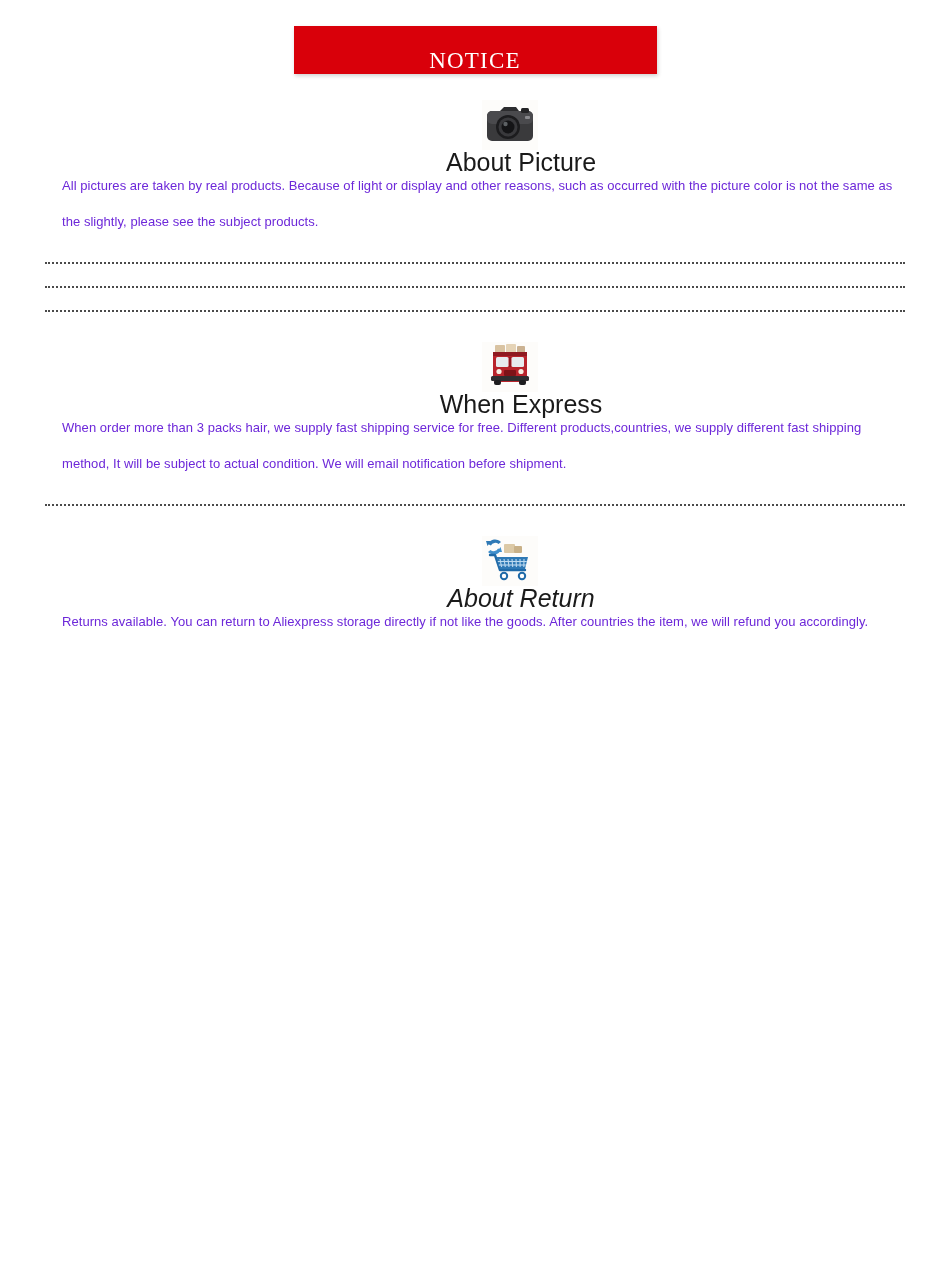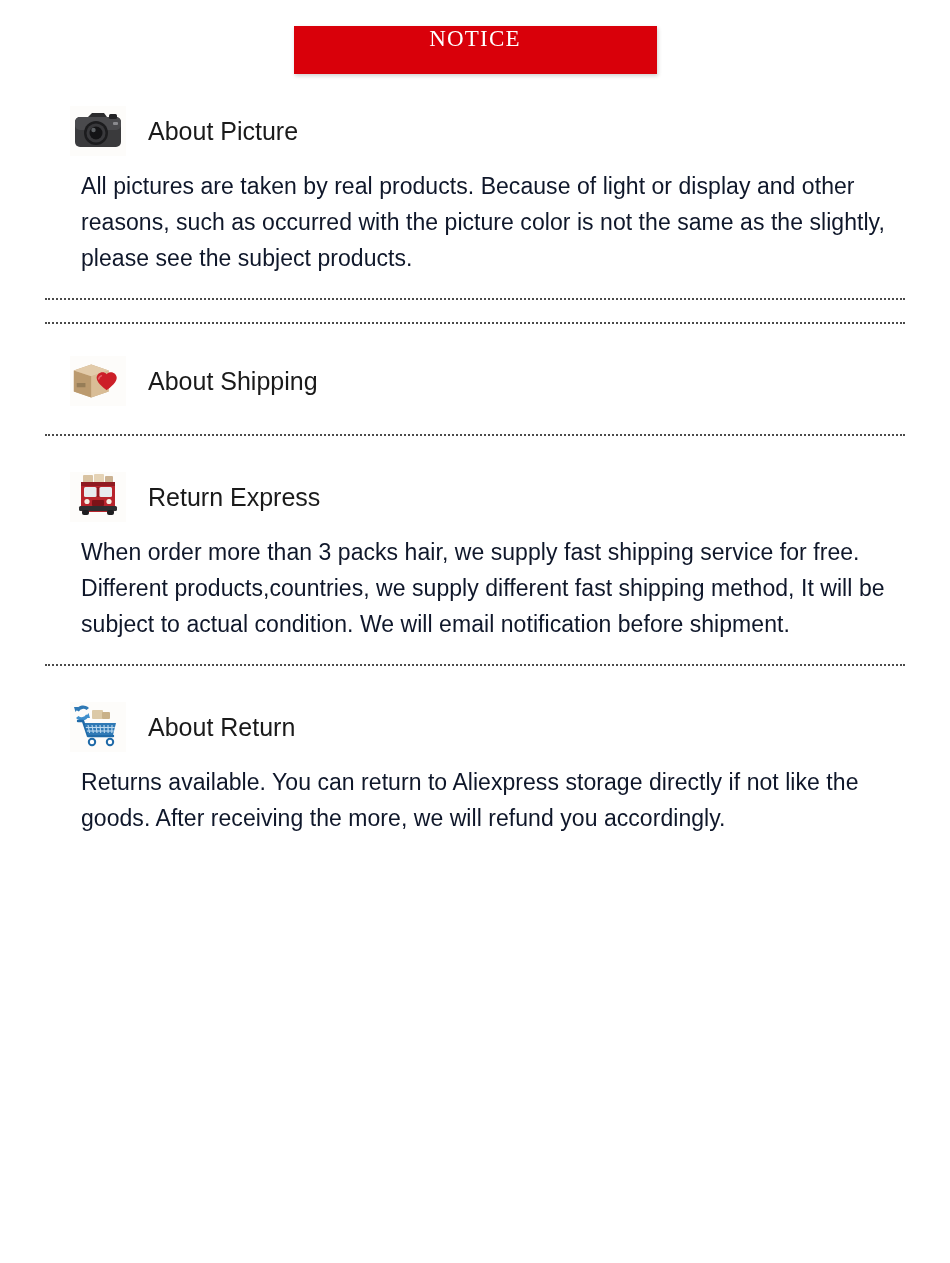--- a/index.html
+++ b/index.html
@@ -23,21 +23,21 @@
     padding-top: 26px;
     display: flex;
     justify-content: center;
   }
   .notice-banner {
     width: 363px;
     height: 48px;
     background: #d9000a;
     color: #ffffff;
     display: flex;
-    align-items: flex-start;
+    align-items: flex-end;
     justify-content: center;
     font-family: "Liberation Serif", serif;
     font-size: 23px;
     letter-spacing: 1.2px;
     box-shadow: 1px 2px 4px rgba(0,0,0,0.18);
   }
 
   
   .sections {
     padding: 0;
@@ -45,20 +45,21 @@
   }
   .section {
     padding: 0;
   }
   .section-head {
     display: flex;
     align-items: center;
     padding-left: 70px;
     height: 62px;
     margin-top: 26px;
+    flex-direction: column;
   }
   .icon-box {
     width: 56px;
     height: 50px;
     background: #fdfcfa;
     display: flex;
     align-items: center;
     justify-content: center;
     flex: 0 0 auto;
     position: relative;
@@ -66,35 +67,35 @@
   .icon-box svg { display: block; }
   .section-title {
     font-size: 25px;
     font-weight: 400;
     color: #1a1a1a;
     margin-left: 22px;
     line-height: 1;
     white-space: nowrap;
   }
   .section-body {
-    padding-left: 81px;
+    padding-left: 62px;
     padding-right: 44px;
-    font-size: 23px;
+    font-size: 13px;
     line-height: 36px;
-    color: #0f172a;
+    color: #6d28d9;
     letter-spacing: 0.05px;
     padding-top: 6px;
   }
   .divider {
     margin: 22px 45px 0 45px;
     border-top: 2px dotted #4a4a4a;
     height: 0;
   }
   .s-express .section-head { margin-top: 30px; }
-  .s-return  .section-head { margin-top: 30px; }
+  .s-return  .section-head { margin-top: 30px; font-style: italic; }
 </style>
 </head>
 <body>
 
 <div class="banner-wrap">
   <div class="notice-banner">
     <span>NOTICE</span>
   </div>
 </div>
 
@@ -119,35 +120,20 @@
     </div>
     <div class="section-body">All pictures are taken by real products. Because of light or display and other reasons, such as occurred with the picture color is not the same as the slightly, please see the subject products.</div>
     <div class="divider"></div>
   </div>
 
   <div class="section s-real">
     <div class="divider"></div>
   </div>
 
   <div class="section s-ship">
-    <div class="section-head">
-      <div class="icon-box">
-        <svg width="58" height="46" viewBox="0 0 58 46" aria-hidden="true">
-          <path d="M4 12 L22 6 L40 12 L40 34 L22 40 L4 34 Z" fill="#cbab81"></path>
-          <path d="M4 12 L22 18 L22 40 L4 34 Z" fill="#bb9a6e"></path>
-          <path d="M22 18 L40 12 L40 34 L22 40 Z" fill="#d9bd96"></path>
-          <path d="M4 12 L22 6 L40 12 L22 18 Z" fill="#e2cbaa"></path>
-          <rect x="7" y="24" width="9" height="5" fill="#8c7category" opacity="0"></rect>
-          <rect x="7" y="25" width="9" height="4.5" rx="0.6" fill="#8a7350" opacity="0.75"></rect>
-          <path d="M38 16 c-3.6 -4.2 -10.4 -1.6 -10.4 4 c0 5.6 10.4 12.6 10.4 12.6 s10.4 -7 10.4 -12.6 c0 -5.6 -6.8 -8.2 -10.4 -4 z" fill="#cc1f28"></path>
-          <path d="M32.5 17.5 c-1.6 0.5 -2.6 1.9 -2.8 3.4" stroke="#e8636a" stroke-width="1.6" fill="none" stroke-linecap="round"></path>
-        </svg>
-      </div>
-      <div class="section-title">About Shipping</div>
-    </div>
     <div class="divider"></div>
   </div>
 
   <div class="section s-express">
     <div class="section-head">
       <div class="icon-box">
         <svg width="50" height="48" viewBox="0 0 50 48" aria-hidden="true">
           <rect x="10" y="2" width="10" height="8" rx="1" fill="#d9c3a2"></rect>
           <rect x="21" y="1" width="10" height="9" rx="1" fill="#e5d3b6"></rect>
           <rect x="32" y="3" width="8" height="7" rx="1" fill="#cbb292"></rect>
@@ -157,21 +143,21 @@
           <rect x="26.5" y="14" width="12.5" height="10" rx="1.5" fill="#e7ecef"></rect>
           <rect x="24" y="14" width="2" height="10" fill="#8f1a21"></rect>
           <rect x="19" y="27" width="12" height="6" rx="1" fill="#7c1318"></rect>
           <circle cx="14" cy="28.5" r="2.6" fill="#f5efe2"></circle>
           <circle cx="36" cy="28.5" r="2.6" fill="#f5efe2"></circle>
           <rect x="6" y="33" width="38" height="5" rx="1.5" fill="#2e2e30"></rect>
           <rect x="9" y="37" width="7" height="5" rx="2" fill="#1d1d1f"></rect>
           <rect x="34" y="37" width="7" height="5" rx="2" fill="#1d1d1f"></rect>
         </svg>
       </div>
-      <div class="section-title">Return Express</div>
+      <div class="section-title">When Express</div>
     </div>
     <div class="section-body">When order more than 3 packs hair, we supply fast shipping service for free. Different products,countries, we supply different fast shipping method, It will be subject to actual condition. We will email notification before shipment.</div>
     <div class="divider"></div>
   </div>
 
   <div class="section s-return">
     <div class="section-head">
       <div class="icon-box">
         <svg width="52" height="46" viewBox="0 0 52 46" aria-hidden="true">
           <rect x="20" y="6" width="11" height="9" rx="1" fill="#dcc9a6"></rect>
@@ -192,16 +178,16 @@
             <line x1="40" y1="21" x2="39.8" y2="29"></line>
           </g>
           <line x1="13.8" y1="23.5" x2="42.8" y2="23.5" stroke="#bcd9ef" stroke-width="1.1"></line>
           <line x1="14.8" y1="27" x2="41.8" y2="27" stroke="#bcd9ef" stroke-width="1.1"></line>
           <circle cx="20" cy="38" r="3.2" fill="#ffffff" stroke="#1f6aa8" stroke-width="2"></circle>
           <circle cx="38" cy="38" r="3.2" fill="#ffffff" stroke="#1f6aa8" stroke-width="2"></circle>
         </svg>
       </div>
       <div class="section-title">About Return</div>
     </div>
-    <div class="section-body">Returns available. You can return to Aliexpress storage directly if not like the goods. After receiving the more, we will refund you accordingly.</div>
+    <div class="section-body">Returns available. You can return to Aliexpress storage directly if not like the goods. After countries the item, we will refund you accordingly.</div>
   </div>
 
 </div>
 
 </body></html>

